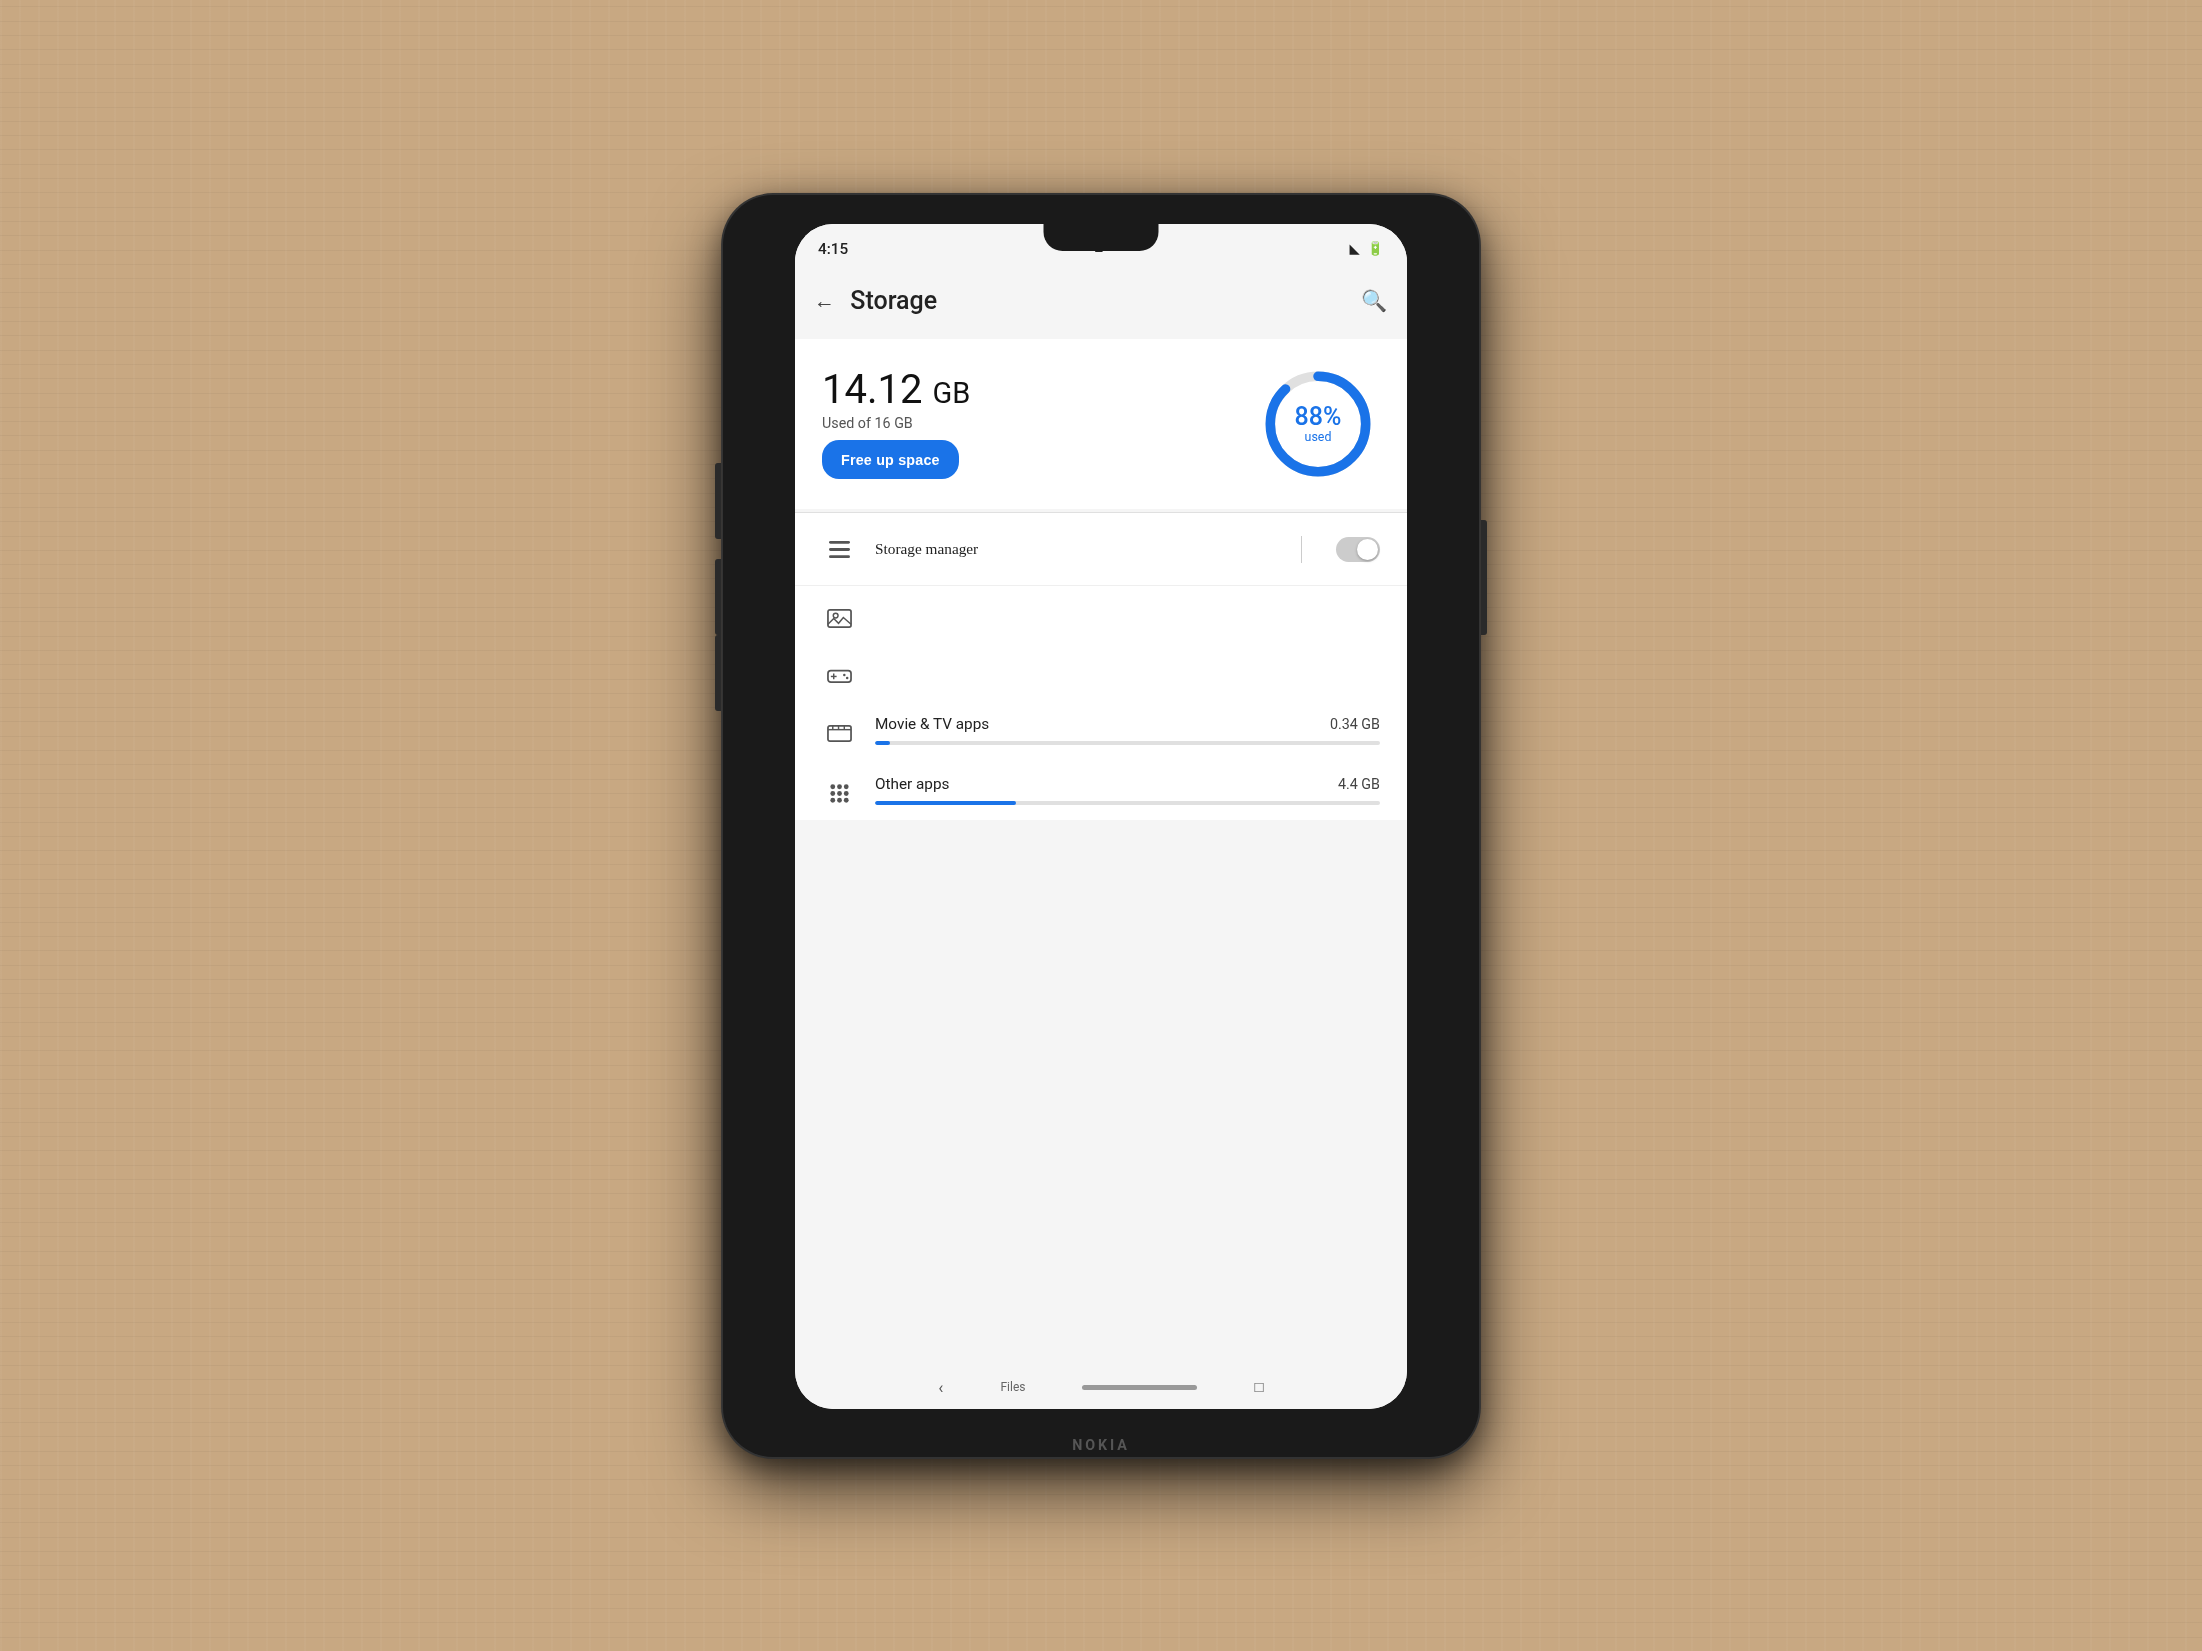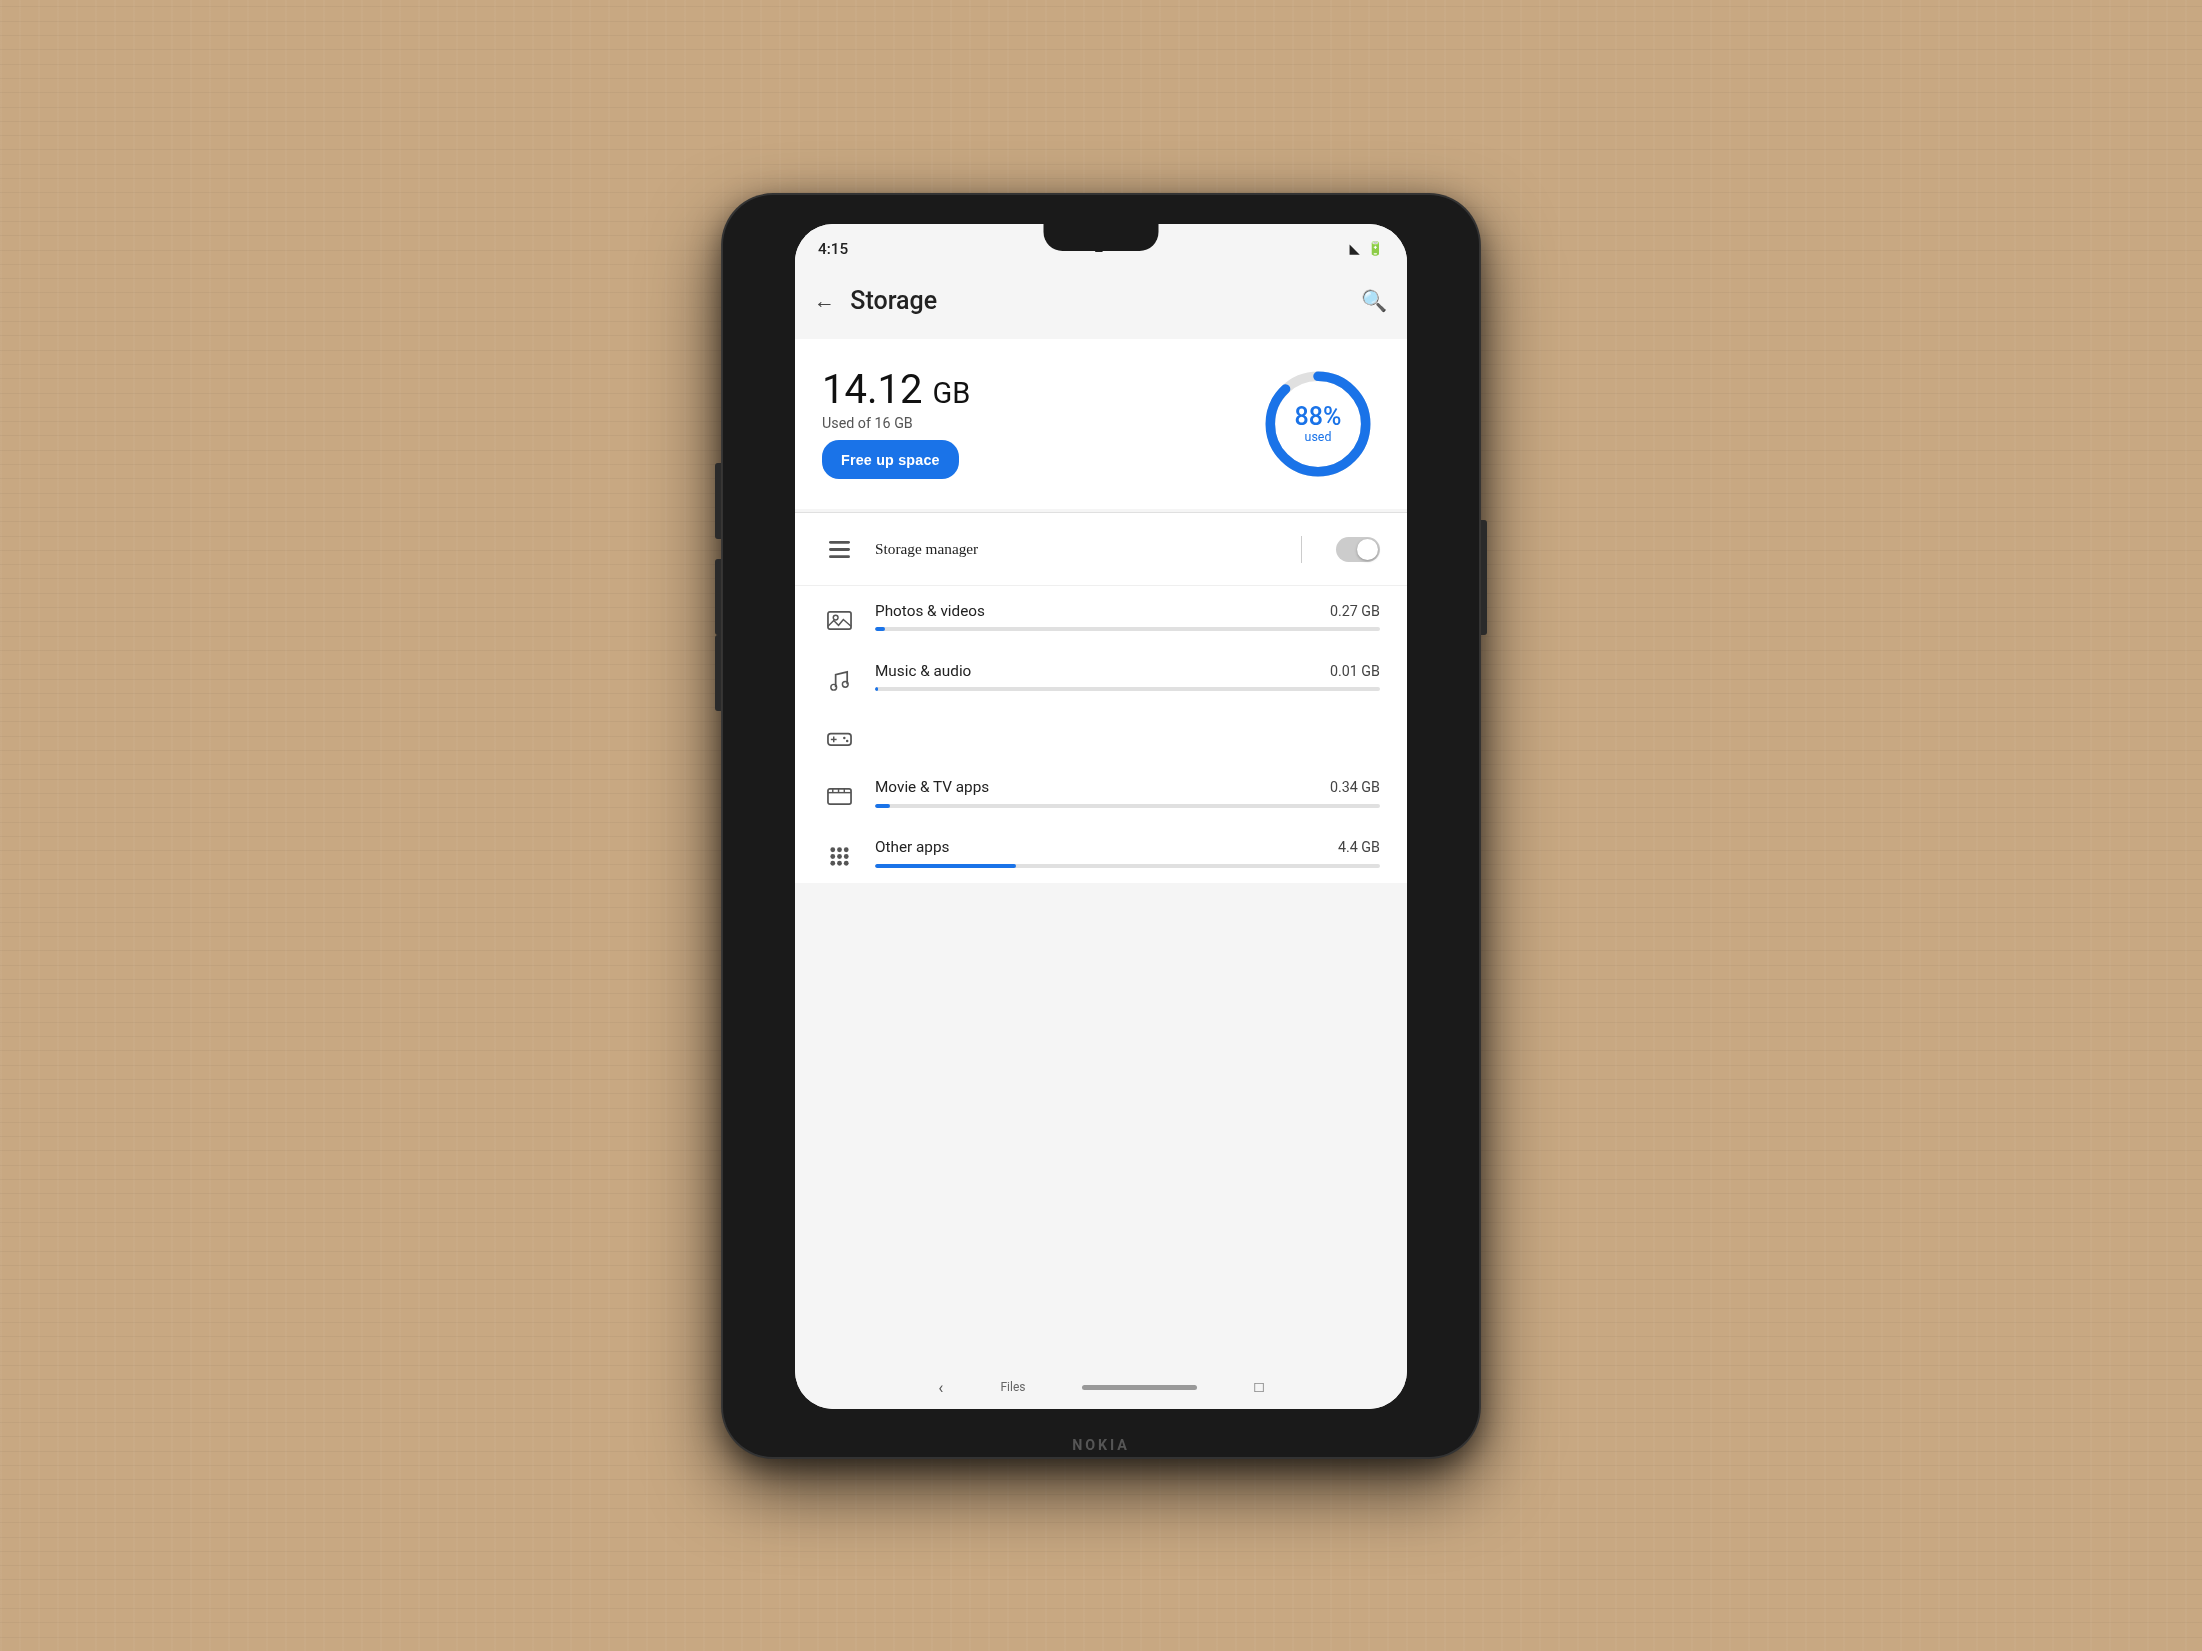--- a/index.html
+++ b/index.html
@@ -475,49 +475,22 @@
       <div>
 
         <div class="storage-item">
           <div class="item-icon">
             <svg width="25" height="25" viewBox="0 0 26 26" fill="none">
               <rect x="1" y="4" width="24" height="18" rx="2" stroke="#555" stroke-width="1.8" fill="none"></rect>
               <circle cx="9" cy="10" r="2.5" stroke="#555" stroke-width="1.5" fill="none"></circle>
               <path d="M1 19 L7 13 L12 18 L17 12 L25 19" stroke="#555" stroke-width="1.5" fill="none"></path>
             </svg>
           </div>
-          <div class="item-content">
-            <div class="item-row">
-              <span class="item-name">Photos &amp; videos</span>
-              <span class="item-size">0.27 GB</span>
-            </div>
-            <div class="progress-bar-track">
-              <div class="progress-bar-fill" style="width:2%"></div>
-            </div>
-          </div>
-        </div>
-
-        <div class="storage-item">
-          <div class="item-icon">
-            <svg width="25" height="25" viewBox="0 0 26 26" fill="none">
-              <path d="M9 20 L9 7 L21 4 L21 17" stroke="#555" stroke-width="1.8" fill="none"></path>
-              <circle cx="7" cy="20" r="3" stroke="#555" stroke-width="1.5" fill="none"></circle>
-              <circle cx="19" cy="17" r="3" stroke="#555" stroke-width="1.5" fill="none"></circle>
-            </svg>
-          </div>
-          <div class="item-content">
-            <div class="item-row">
-              <span class="item-name">Music &amp; audio</span>
-              <span class="item-size">0.01 GB</span>
-            </div>
-            <div class="progress-bar-track">
-              <div class="progress-bar-fill" style="width:0.5%"></div>
-            </div>
-          </div>
-        </div>
+        </div>
+
 
         <div class="storage-item">
           <div class="item-icon">
             <svg width="25" height="25" viewBox="0 0 26 26" fill="none">
               <rect x="1" y="8" width="24" height="12" rx="3" stroke="#555" stroke-width="1.8" fill="none"></rect>
               <line x1="7" y1="11" x2="7" y2="17" stroke="#555" stroke-width="1.5"></line>
               <line x1="4" y1="14" x2="10" y2="14" stroke="#555" stroke-width="1.5"></line>
               <circle cx="18" cy="12.5" r="1.3" fill="#555"></circle>
               <circle cx="21" cy="15.5" r="1.3" fill="#555"></circle>
             </svg>

